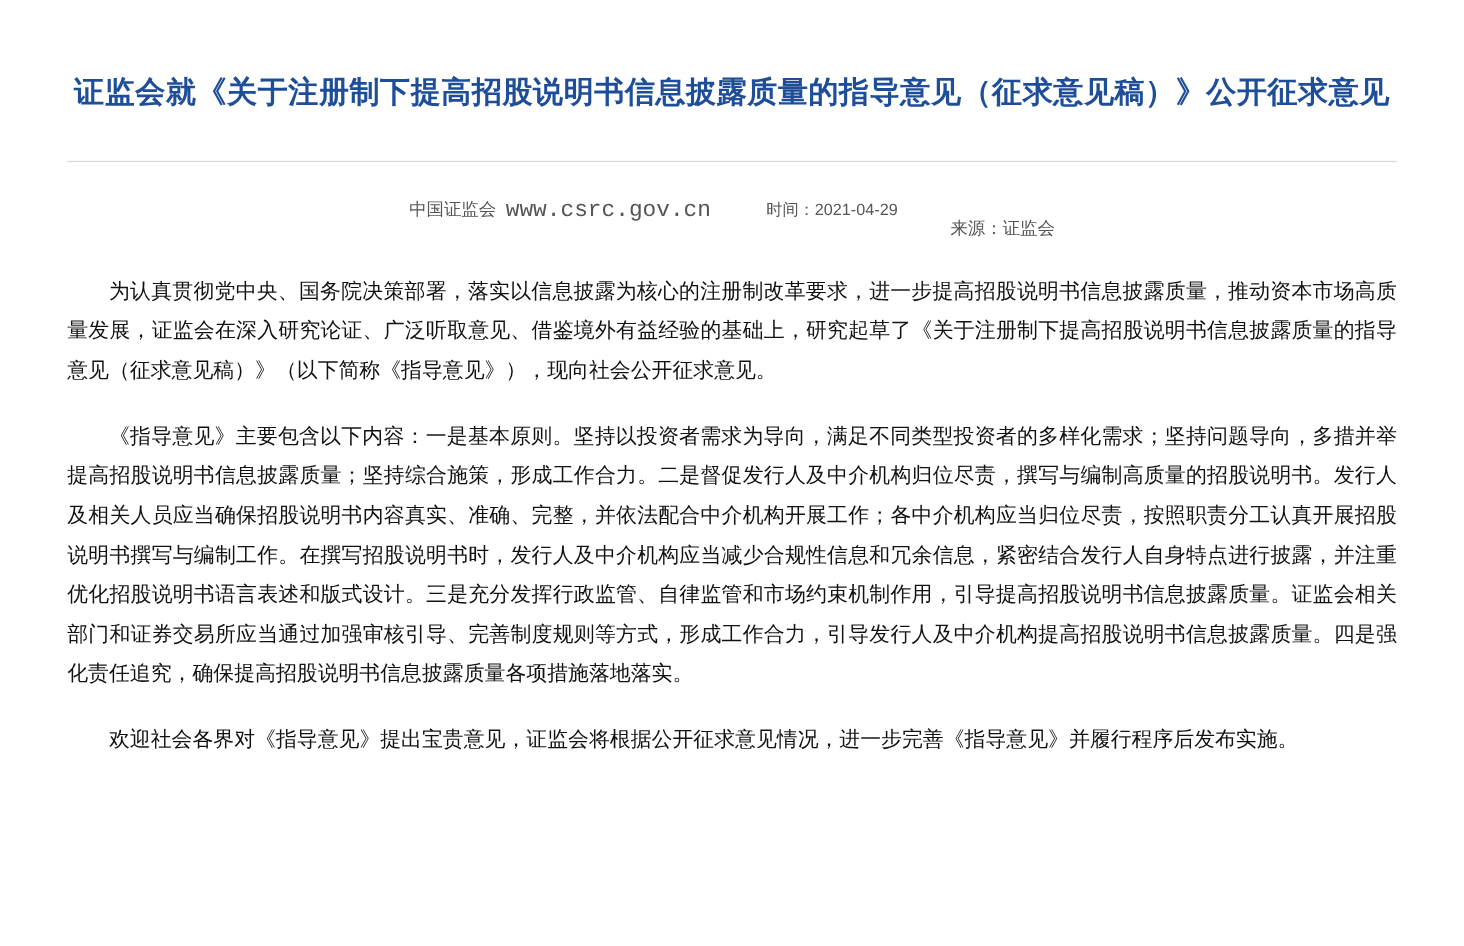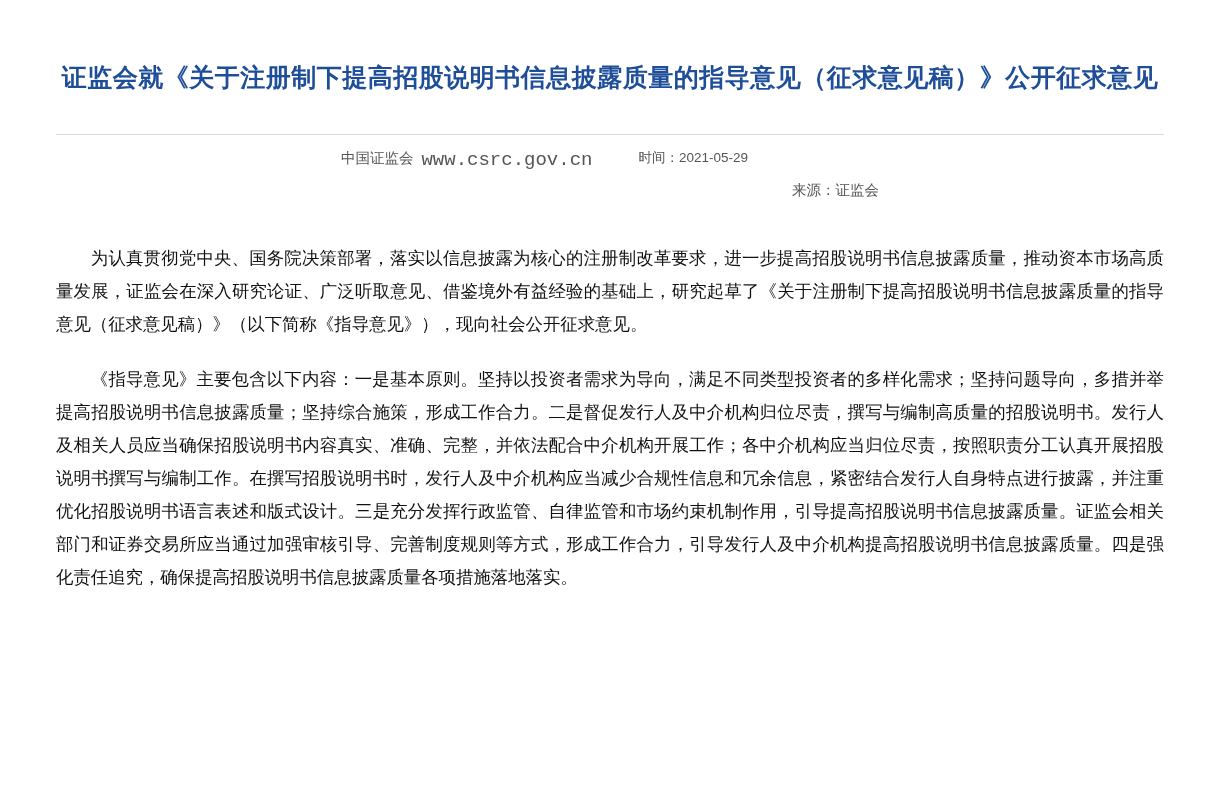--- a/index.html
+++ b/index.html
@@ -36,42 +36,42 @@
     border-top: 1px solid #d9d9d9;
     width: 100%;
   }
   .meta {
     margin-top: 14px;
     text-align: center;
     font-size: 14.5px;
     color: #555555;
     display: flex;
     justify-content: center;
-    align-items: flex-start;
+    align-items: center;
     gap: 0;
   }
   .meta .source-name {
     margin-right: 8px;
   }
   .meta .site {
     font-family: "Liberation Mono", "DejaVu Sans Mono", monospace;
     font-size: 19px;
     letter-spacing: 0px;
   }
   .meta .time {
     margin-left: 46px;
     font-family: "Liberation Sans", sans-serif;
     font-size: 13.5px;
   }
   .meta .source {
     margin-left: 44px;
     margin-top: 32px;
   }
   .article {
-    margin-top: 42px;
+    margin-top: 26px;
   }
   .article p {
     margin: 0 0 22px 0;
     font-size: 17.4px;
     line-height: 33px;
     text-align: justify;
     text-justify: inter-ideograph;
     text-indent: 2em;
     color: #111111;
   }
@@ -81,22 +81,23 @@
 
 <div class="page">
 
   <h1 class="title">证监会就《关于注册制下提高招股说明书信息披露质量的指导意见（征求意见稿）》公开征求意见</h1>
 
   <div class="title-rule"></div>
 
   <div class="meta">
     <span class="source-name">中国证监会</span>
     <span class="site">www.csrc.gov.cn</span>
-    <span class="time">时间：2021-05-29</span>
+    <span class="time">时间：2021-04-29</span>
     <span class="source">来源：证监会</span>
   </div>
 
   <div class="article">
     <p>为认真贯彻党中央、国务院决策部署，落实以信息披露为核心的注册制改革要求，进一步提高招股说明书信息披露质量，推动资本市场高质量发展，证监会在深入研究论证、广泛听取意见、借鉴境外有益经验的基础上，研究起草了《关于注册制下提高招股说明书信息披露质量的指导意见（征求意见稿）》（以下简称《指导意见》），现向社会公开征求意见。</p>
     <p>《指导意见》主要包含以下内容：一是基本原则。坚持以投资者需求为导向，满足不同类型投资者的多样化需求；坚持问题导向，多措并举提高招股说明书信息披露质量；坚持综合施策，形成工作合力。二是督促发行人及中介机构归位尽责，撰写与编制高质量的招股说明书。发行人及相关人员应当确保招股说明书内容真实、准确、完整，并依法配合中介机构开展工作；各中介机构应当归位尽责，按照职责分工认真开展招股说明书撰写与编制工作。在撰写招股说明书时，发行人及中介机构应当减少合规性信息和冗余信息，紧密结合发行人自身特点进行披露，并注重优化招股说明书语言表述和版式设计。三是充分发挥行政监管、自律监管和市场约束机制作用，引导提高招股说明书信息披露质量。证监会相关部门和证券交易所应当通过加强审核引导、完善制度规则等方式，形成工作合力，引导发行人及中介机构提高招股说明书信息披露质量。四是强化责任追究，确保提高招股说明书信息披露质量各项措施落地落实。</p>
+    <p>欢迎社会各界对《指导意见》提出宝贵意见，证监会将根据公开征求意见情况，进一步完善《指导意见》并履行程序后发布实施。</p>
   </div>
 
 </div>
 
 </body></html>

